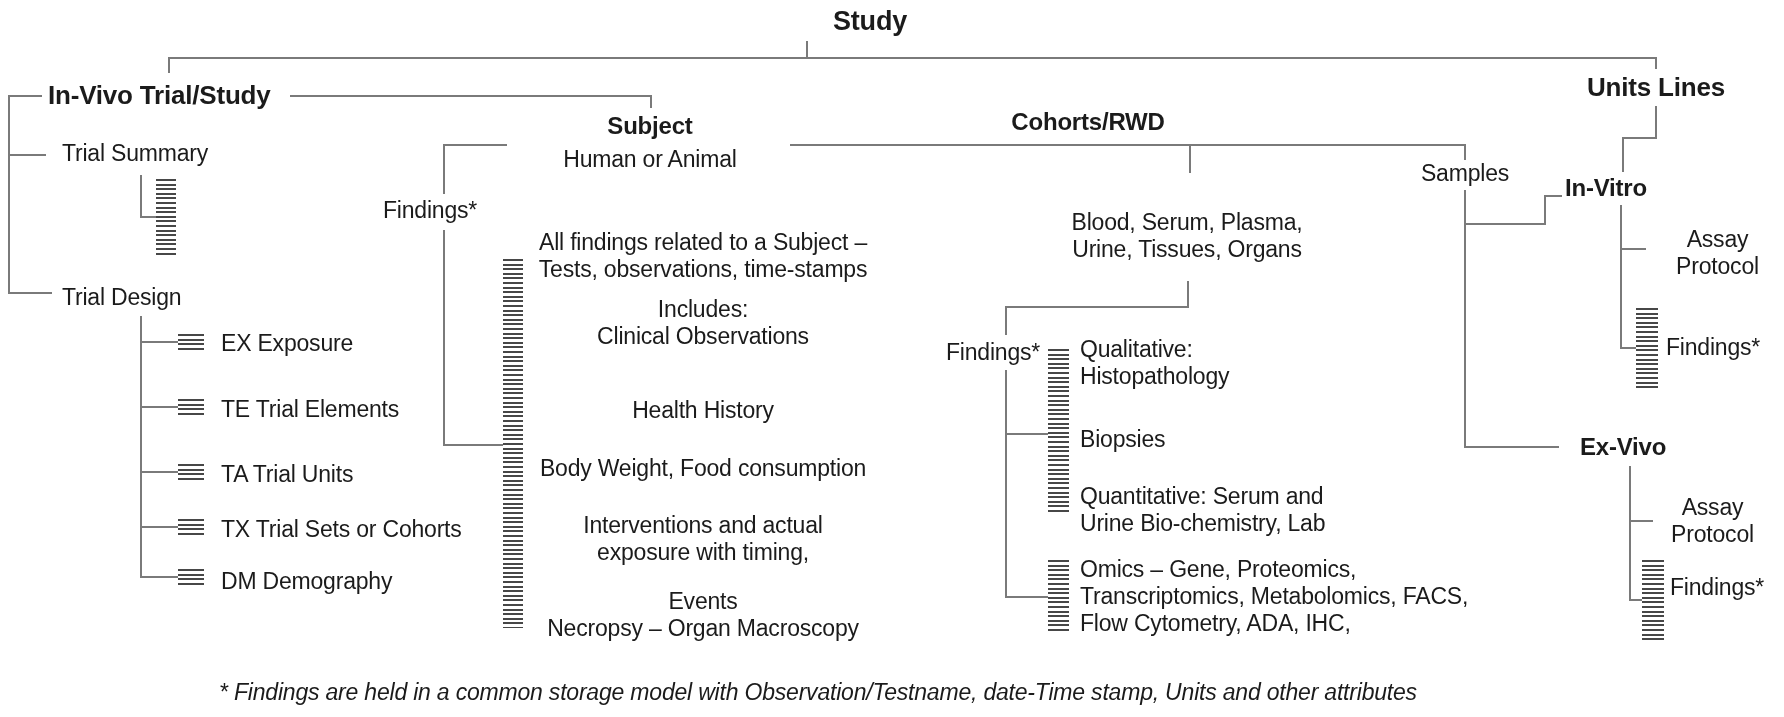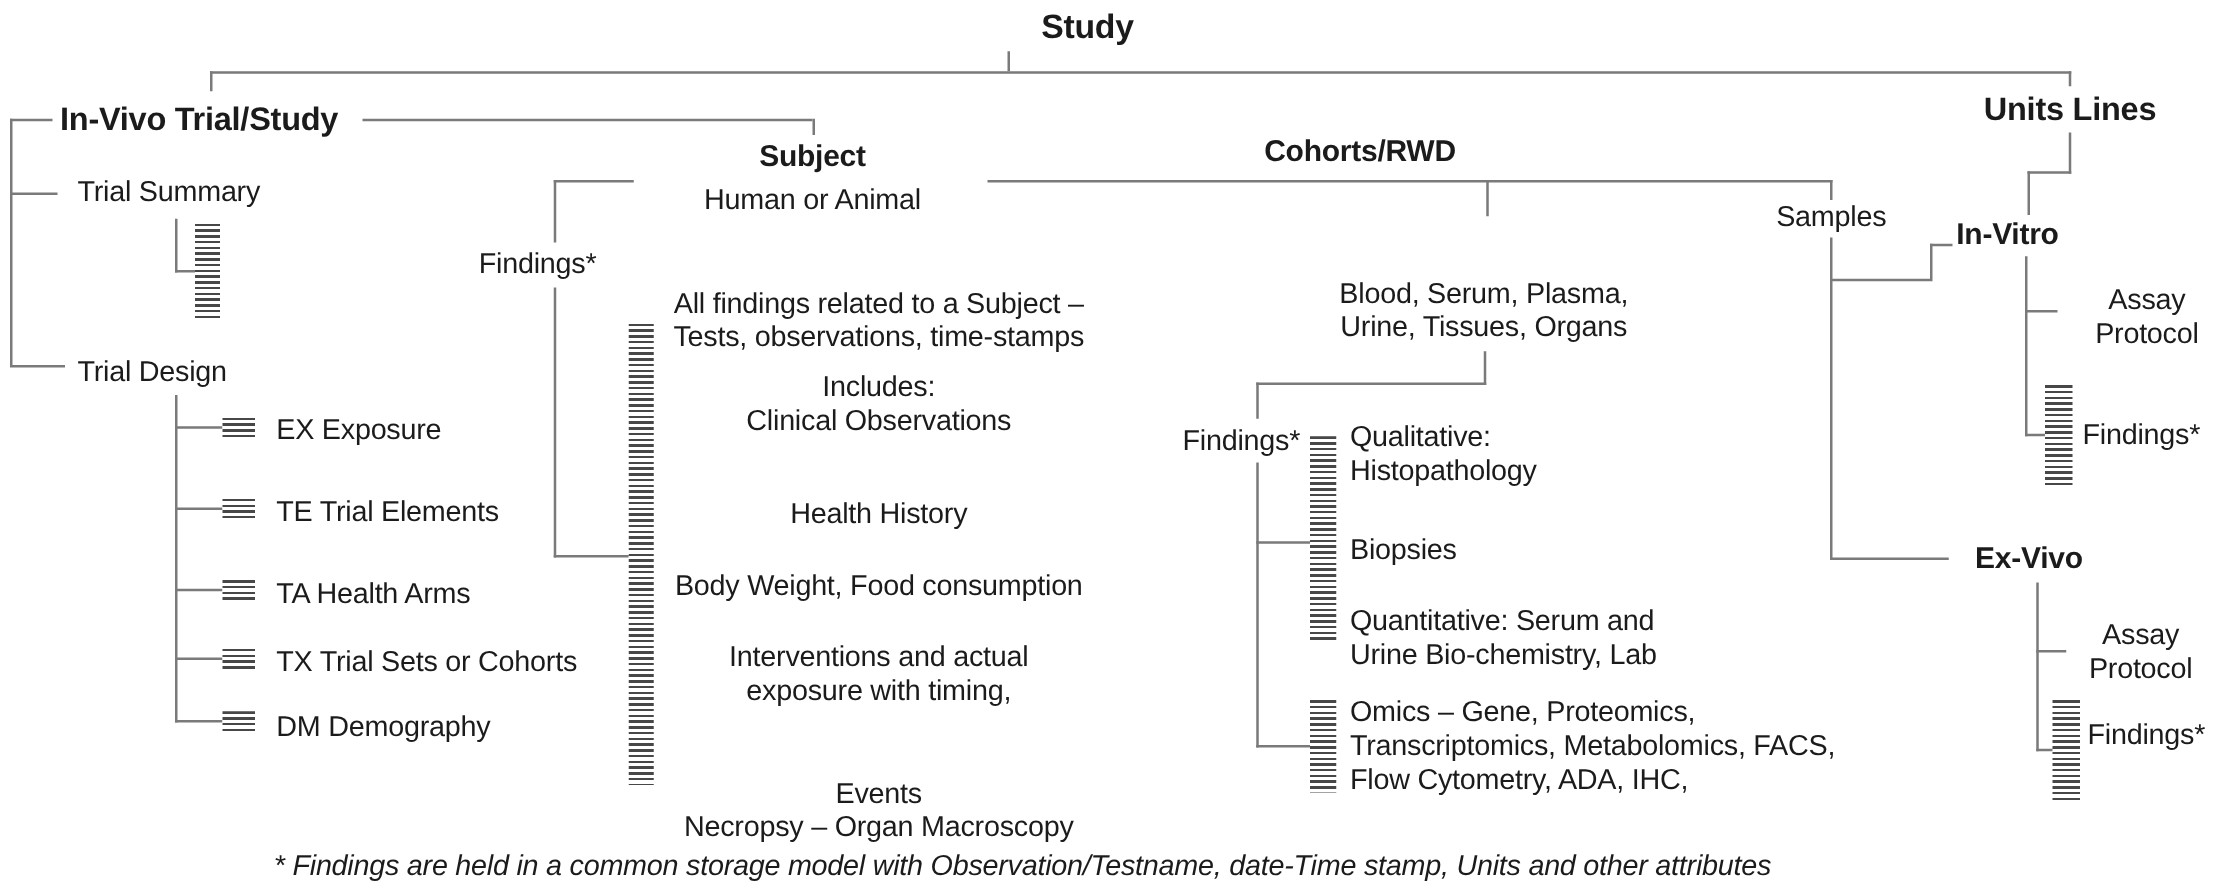--- a/index.html
+++ b/index.html
@@ -53,21 +53,21 @@
   <i class="hl" style="left:140px; top:341px; width:38px;"></i>
   <i class="stripes" style="left:178px; top:334px; width:26px; height:17px;"></i>
   <div class="t nw" style="left:221px; top:330px;">EX Exposure</div>
 
   <i class="hl" style="left:140px; top:406px; width:38px;"></i>
   <i class="stripes" style="left:178px; top:399px; width:26px; height:17px;"></i>
   <div class="t nw" style="left:221px; top:396px;">TE Trial Elements</div>
 
   <i class="hl" style="left:140px; top:471px; width:38px;"></i>
   <i class="stripes" style="left:178px; top:464px; width:26px; height:17px;"></i>
-  <div class="t nw" style="left:221px; top:461px;">TA Health Arms</div>
+  <div class="t nw" style="left:221px; top:461px;">TA Trial Units</div>
 
   <i class="hl" style="left:140px; top:526px; width:38px;"></i>
   <i class="stripes" style="left:178px; top:519px; width:26px; height:17px;"></i>
   <div class="t nw" style="left:221px; top:516px;">TX Trial Sets or Cohorts</div>
 
   <i class="hl" style="left:140px; top:576px; width:38px;"></i>
   <i class="stripes" style="left:178px; top:569px; width:26px; height:17px;"></i>
   <div class="t nw" style="left:221px; top:568px;">DM Demography</div>
 
   <div class="t ctr" style="left:500px; top:146px; width:300px;">Human or Animal</div>
@@ -81,29 +81,29 @@
   <i class="stripes" style="left:503px; top:259px; width:20px; height:369px;"></i>
 
   <div class="t ctr" style="left:498px; top:229px; width:410px;">All findings related to a Subject –
 Tests, observations, time-stamps</div>
   <div class="t ctr" style="left:498px; top:296px; width:410px;">Includes:
 Clinical Observations</div>
   <div class="t ctr" style="left:498px; top:397px; width:410px;">Health History</div>
   <div class="t ctr" style="left:498px; top:455px; width:410px;">Body Weight, Food consumption</div>
   <div class="t ctr" style="left:498px; top:512px; width:410px;">Interventions and actual
 exposure with timing,</div>
-  <div class="t ctr" style="left:498px; top:621px; width:410px;">Events
+  <div class="t ctr" style="left:498px; top:588px; width:410px;">Events
 Necropsy – Organ Macroscopy</div>
 
   <div class="t b hd ctr" style="left:988px; top:108px; width:200px;">Cohorts/RWD</div>
   <i class="hl" style="left:790px;  top:144px; width:676px;"></i>
   <i class="vl" style="left:1189px; top:144px; height:29px;"></i>
   <i class="vl" style="left:1464px; top:144px; height:16px;"></i>
 
-  <div class="t ctr" style="left:1037px; top:221px; width:300px;">Blood, Serum, Plasma,
+  <div class="t ctr" style="left:1037px; top:209px; width:300px;">Blood, Serum, Plasma,
 Urine, Tissues, Organs</div>
 
   <i class="vl" style="left:1187px; top:281px; height:27px;"></i>
   <i class="hl" style="left:1005px; top:306px; width:184px;"></i>
   <i class="vl" style="left:1005px; top:306px; height:29px;"></i>
   <div class="t nw" style="left:946px; top:339px;">Findings*</div>
   <i class="vl" style="left:1005px; top:370px; height:228px;"></i>
   <i class="hl" style="left:1005px; top:433px; width:43px;"></i>
   <i class="hl" style="left:1005px; top:596px; width:43px;"></i>
 

